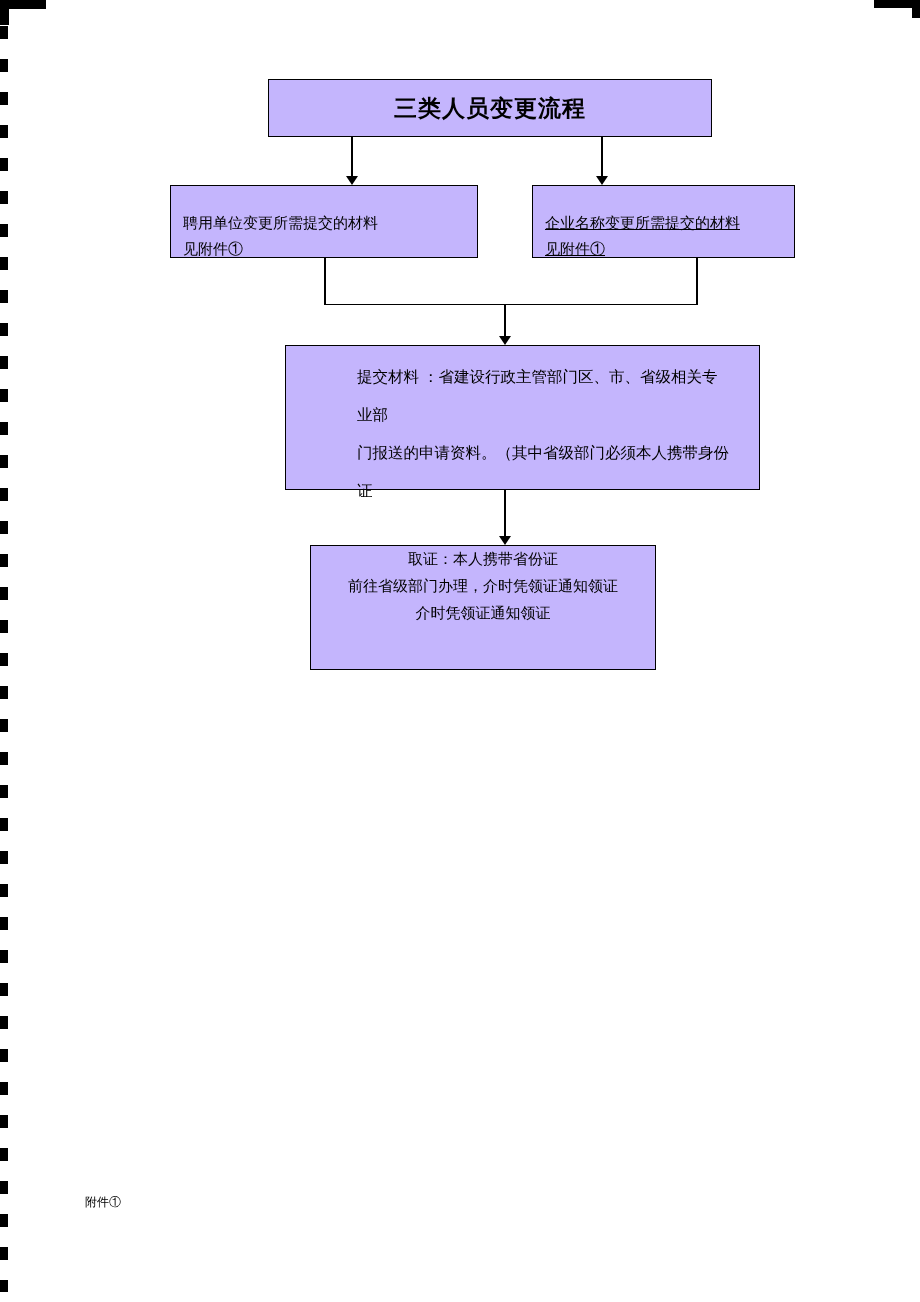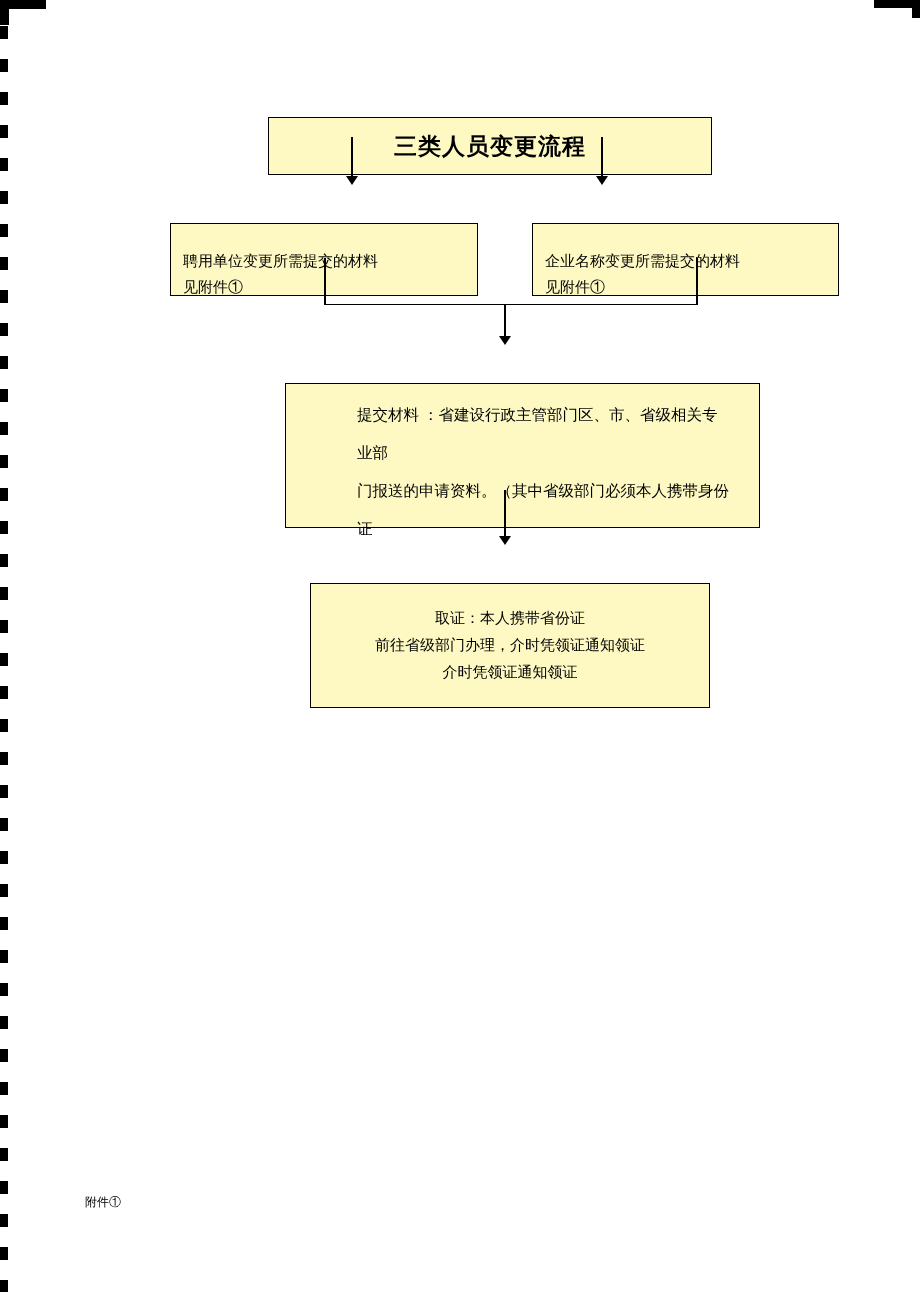--- a/index.html
+++ b/index.html
@@ -9,41 +9,40 @@
     width: 920px;
     height: 1302px;
     background: #ffffff;
     font-family: "Liberation Serif", "DejaVu Serif", serif;
     color: #000;
     overflow: hidden;
   }
   .box {
     position: absolute;
     border: 1.5px solid #000;
-    background: #fef9c3;
-    margin-top: 38px;
+    background: #c4b5fd;
   }
   .title-box {
     left: 268px; top: 79px; width: 444px; height: 58px;
     display: flex; align-items: center; justify-content: center;
     font-size: 23px; font-weight: bold; letter-spacing: 1px;
   }
   .info-box {
     font-size: 15px; line-height: 26px;
     padding: 24px 12px;
   }
   .submit-box {
     left: 285px; top: 345px; width: 475px; height: 145px;
     font-size: 15.5px; line-height: 38px;
     padding: 12px 30px 0 71px;
   }
   .obtain-box {
-    left: 310px; top: 545px; width: 400px; height: 125px;
+    left: 310px; top: 545px; width: 346px; height: 125px;
     font-size: 15px; line-height: 27px;
-    display: flex; flex-direction: column; align-items: center; justify-content: center;
+    display: flex; flex-direction: column; align-items: center; 
     text-align: center;
   }
   .line {
     position: absolute;
     background: #000;
   }
   .line.v { width: 2px; }
   .line.h { height: 1.5px; }
   .arrowhead {
     position: absolute;
@@ -87,21 +86,21 @@
   <div class="arrowhead" style="left:346px; top:176px;"></div>
 
   <div class="line v" style="left:601px; top:137px; height:41px;"></div>
   <div class="arrowhead" style="left:596px; top:176px;"></div>
 
   <div class="box info-box" style="left:170px; top:185px; width:308px; height:73px;">
     <div>聘用单位变更所需提交的材料</div>
     <div>见附件①</div>
   </div>
 
-  <div class="box info-box" style="left:532px; top:185px; width:307px; height:73px;">
+  <div class="box info-box" style="left:532px; top:185px; width:263px; height:73px;text-decoration:underline;">
     <div>企业名称变更所需提交的材料</div>
     <div>见附件①</div>
   </div>
 
   <div class="line v" style="left:324px; top:258px; height:47px; width:1.5px;"></div>
   <div class="line v" style="left:696px; top:258px; height:47px; width:1.5px;"></div>
   <div class="line h" style="left:324px; top:303.5px; width:373px;"></div>
 
   <div class="line v" style="left:504px; top:304px; height:33px;"></div>
   <div class="arrowhead" style="left:499px; top:336px;"></div>

